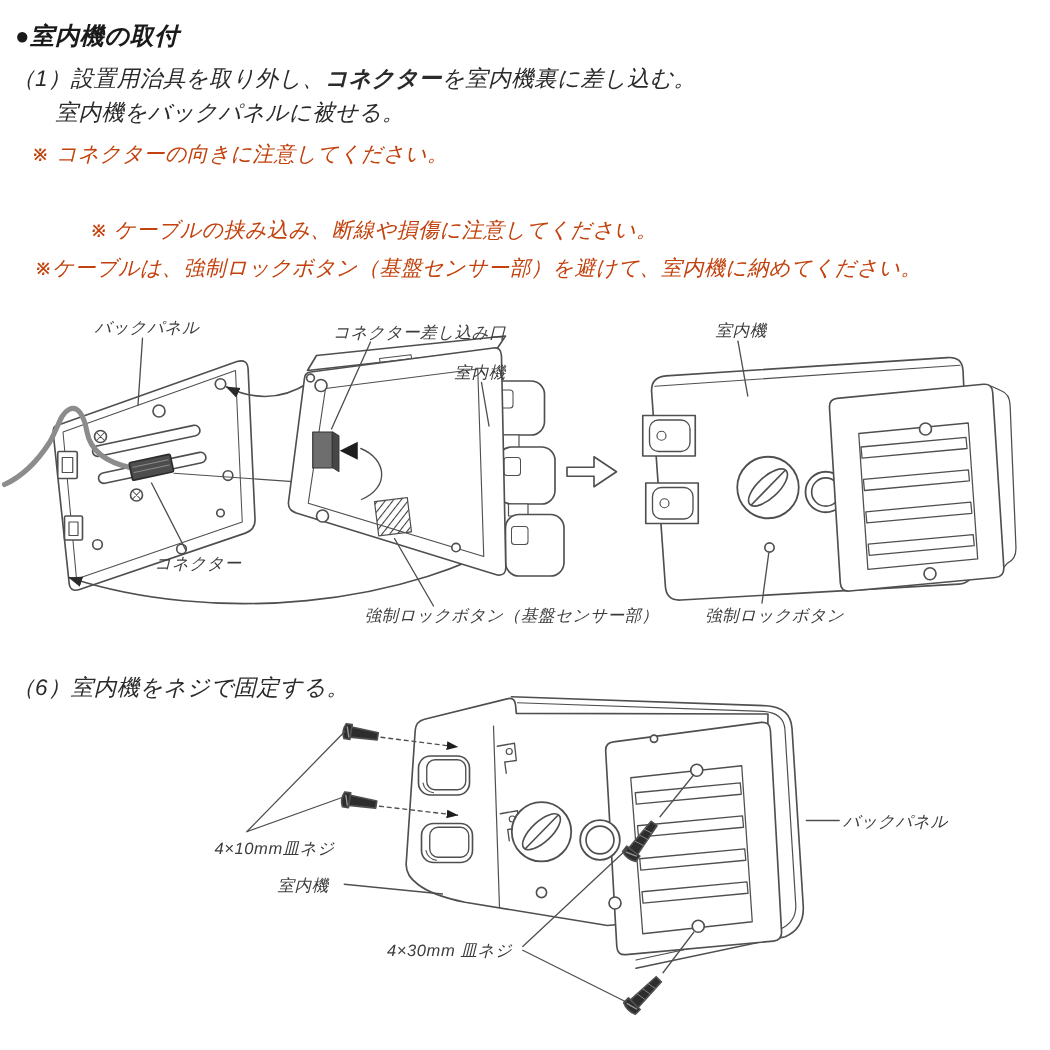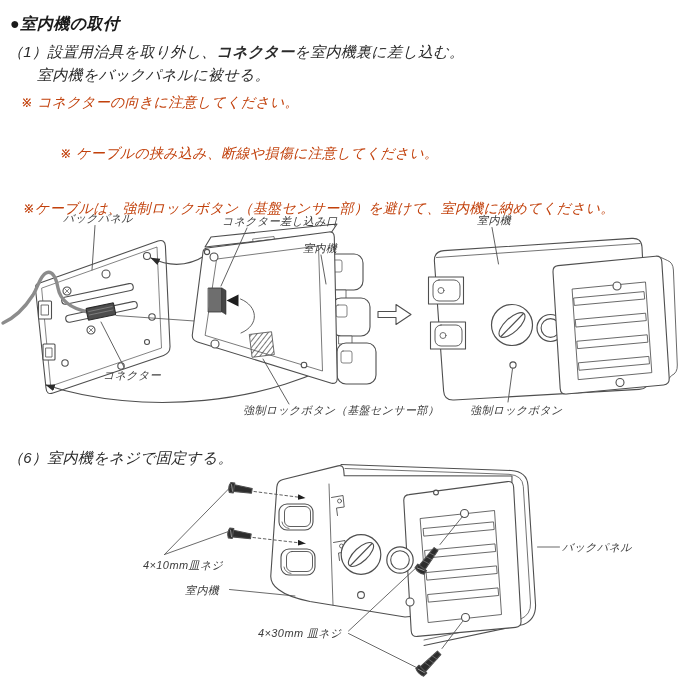--- a/index.html
+++ b/index.html
@@ -19,21 +19,21 @@
 
 <div class="page">
 
   <div class="t heading" style="left:10px;top:14px;">●室内機の取付</div>
 
   <div class="t step" style="left:8px;top:43px;"><span>（1）設置用治具を取り外し、</span><b>コネクター</b><span>を室内機裏に差し込む。</span></div>
   <div class="t step" style="left:37px;top:66px;">室内機をバックパネルに被せる。</div>
 
   <div class="t note" style="left:21px;top:94px;">※ コネクターの向きに注意してください。</div>
   <div class="t note" style="left:20px;top:145px;margin-left:40px;">※ ケーブルの挟み込み、断線や損傷に注意してください。</div>
-  <div class="t note" style="left:23px;top:170px;margin-top:30px;">※ケーブルは、強制ロックボタン（基盤センサー部）を避けて、室内機に納めてください。</div>
+  <div class="t note" style="left:23px;top:170px;">※ケーブルは、強制ロックボタン（基盤センサー部）を避けて、室内機に納めてください。</div>
 
   <div class="t step" style="left:8px;top:449px;">（6）室内機をネジで固定する。</div>
 
   <svg class="fig" style="top:195px;" width="700" height="240" viewBox="0 0 700 240">
     <defs>
       <marker id="ah1" markerWidth="9" markerHeight="7" refX="8" refY="3.5" orient="auto-start-reverse">
         <path d="M0,0.3 L8.6,3.5 L0,6.7 Z" fill="#2b2b2b"></path>
       </marker>
       <pattern id="hch" width="4" height="4" patternUnits="userSpaceOnUse" patternTransform="rotate(45)">
         <line x1="0" y1="0" x2="0" y2="4" stroke="#3d3d3d" stroke-width="1.4"></line>

